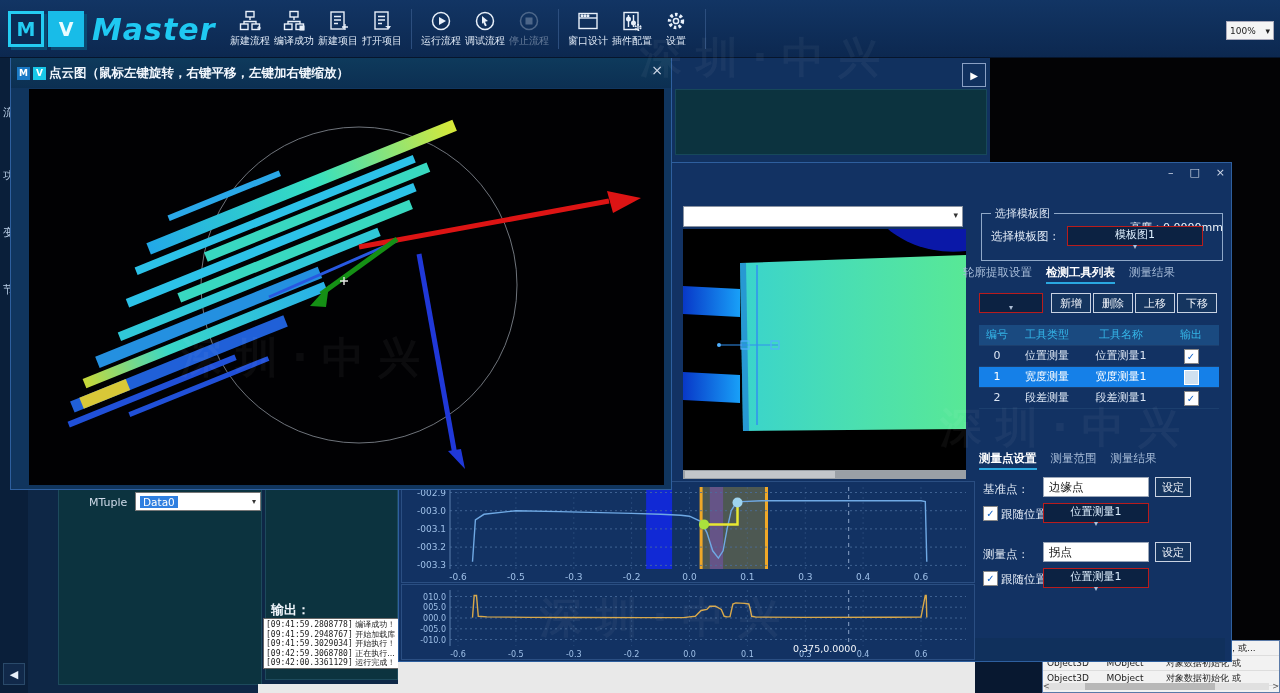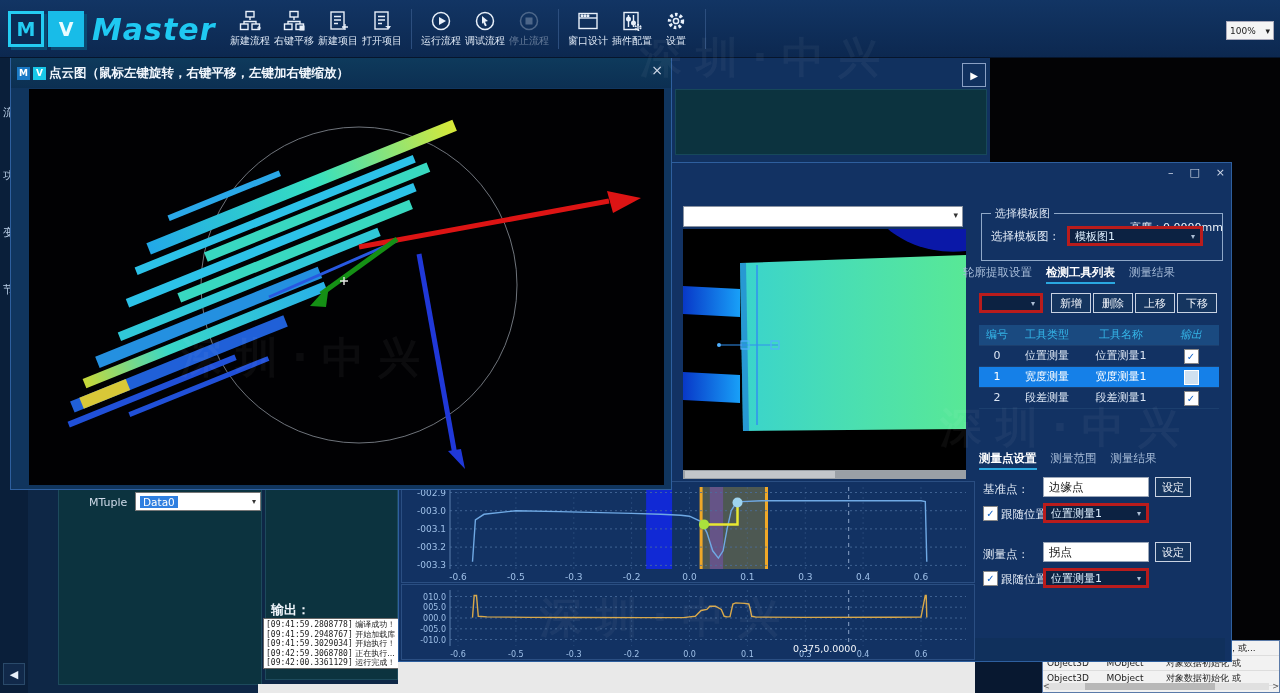--- a/index.html
+++ b/index.html
@@ -50,35 +50,35 @@
   .blackzone{background:#030305;z-index:2;}
   
   #toolwin{left:398px;top:162px;width:834px;height:500px;background:#123263;
     border:1px solid #2e5f9e;box-sizing:border-box;z-index:20;}
   .winctrl{position:absolute;top:3px;right:6px;display:flex;gap:16px;color:#cfd8e8;font-size:11px;}
   .winctrl span{cursor:pointer;}
   #height-readout{position:absolute;top:20px;right:8px;font-size:11px;color:#f0f5fb;margin-top:37px;}
   .groupbox{position:absolute;left:582px;top:50px;width:240px;height:46px;border:1px solid #8fa8c8;}
   .grouptitle{position:absolute;left:592px;top:43px;background:#123263;padding:0 4px;font-size:11px;color:#dce6f4;}
   .glabel{position:absolute;left:592px;top:66px;font-size:11.5px;color:#e4ecf7;}
-  .dropdown{background:#0c2242;border:3px solid #b91c1c;color:#dff0ff;font-size:11px;
-    display:flex;align-items:center;justify-content:space-between;padding:0 5px;box-sizing:border-box;cursor:pointer;}
+  .dropdown{background:#0c2242;border:1px solid #b91c1c;color:#dff0ff;font-size:11px;
+    display:flex;align-items:center;justify-content:space-between;padding:0 5px;box-sizing:border-box;cursor:pointer;flex-direction:column;}
   .dropdown .caret{color:#aebfd6;font-size:8px;}
   .rtabs{position:absolute;display:flex;gap:14px;font-size:11.5px;}
   .rtab{color:#a7bcd8;cursor:pointer;padding-bottom:2px;}
   .rtab.active{color:#ffffff;font-weight:bold;border-bottom:2px solid #2aa8e0;}
   .btn{background:#15355f;border:1px solid #c8d2e2;color:#f2f6fc;font-size:11px;
     display:flex;align-items:center;justify-content:center;box-sizing:border-box;cursor:pointer;}
   
   #tooltable{position:absolute;left:580px;top:162px;width:240px;font-size:11px;}
   .trow{display:flex;height:20px;line-height:20px;border-bottom:1px solid #1c3f6e;}
   .thead{background:#1a4a80;color:#35b6e8;}
   .trow.sel{background:#1580e8;color:#fff;}
   .tc{box-sizing:border-box;padding:0 2px;text-align:center;overflow:hidden;white-space:nowrap;}
-  .tc1{width:36px;}.tc2{width:64px;}.tc3{width:84px;}.tc4{width:56px;display:flex;align-items:center;justify-content:center;font-style:italic;}
+  .tc1{width:36px;}.tc2{width:64px;}.tc3{width:84px;}.tc4{width:56px;display:flex;align-items:center;justify-content:center;}
   .cb{width:13px;height:13px;background:#fff;border:1px solid #888;display:flex;align-items:center;justify-content:center;
       font-size:10px;color:#1464c8;line-height:13px;cursor:pointer;}
   .cb.filled{border:1px solid #fff;background:#cfe0f0;color:transparent;}
   .field-label{font-size:11.5px;color:#e4ecf7;font-family:Liberation Serif, serif;}
   .winput{background:#fff;border:1px solid #9aa6b8;color:#111;font-size:11.5px;padding:0 5px;
     display:flex;align-items:center;box-sizing:border-box;}
   
   .chartbox{border:1px solid #2a4e82;}
   .tick{font-size:9px;fill:#9fc0e8;font-family:"DejaVu Sans","Liberation Sans",sans-serif;}
   .tick2{font-size:8px;fill:#9fc0e8;font-family:"DejaVu Sans","Liberation Sans",sans-serif;}
@@ -138,21 +138,21 @@
     <div class="tbtn">
       <span class="ticon">
         <svg width="22" height="22" viewBox="0 0 22 22" fill="none" stroke="#e8f0fa" stroke-width="1.4">
           <rect x="7" y="1.5" width="8" height="5.5"></rect>
             <path d="M11 7v3M5 14v-2.5h12V14"></path>
           <rect x="1.5" y="14" width="7.5" height="5.5"></rect>
             <rect x="13" y="14" width="7.5" height="5.5"></rect>
           <rect x="16.5" y="15.5" width="5" height="5" fill="#e8f0fa" stroke="none"></rect>
           </svg>
         </span>
-      <span class="tlabel">右键平移</span>
+      <span class="tlabel">编译成功</span>
     </div>
     <div class="tbtn">
       <span class="ticon">
         <svg width="22" height="22" viewBox="0 0 22 22" fill="none" stroke="#e8f0fa" stroke-width="1.4">
           <rect x="4" y="2" width="13" height="17"></rect>
             <path d="M7 6.5h7M7 10h7M7 13.5h4"></path>
           <path d="M15 17h6M18 14v6" stroke-width="1.3"></path>
           </svg>
         </span>
       <span class="tlabel">新建项目</span>

